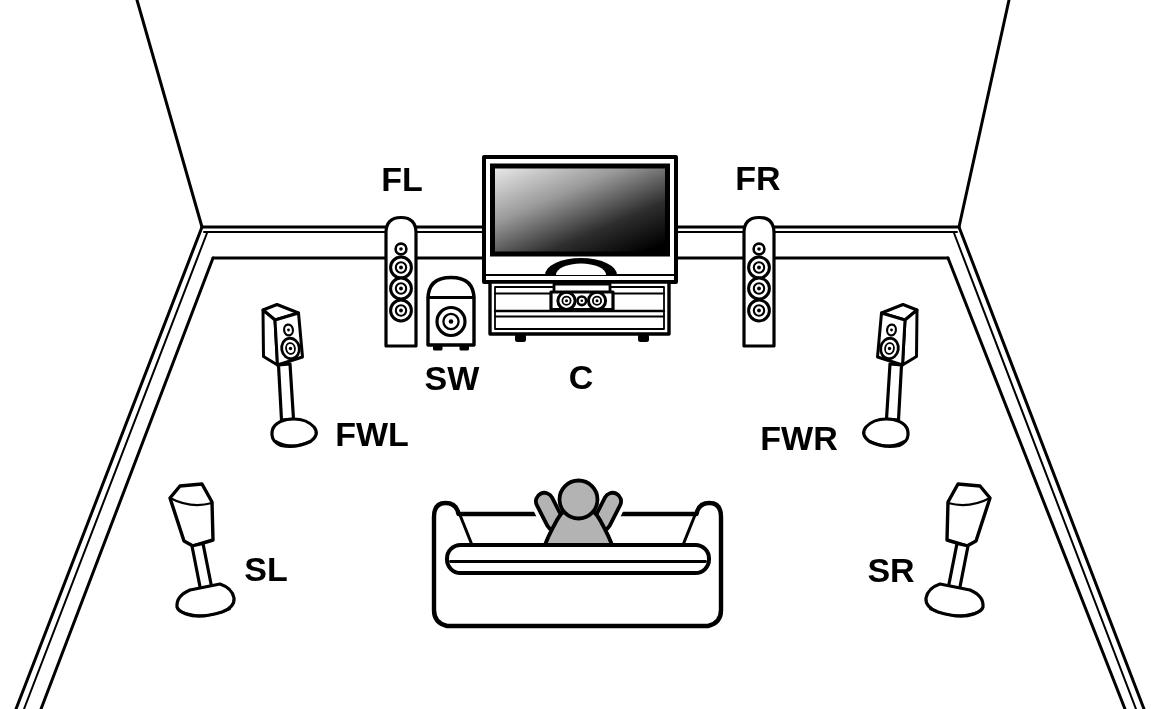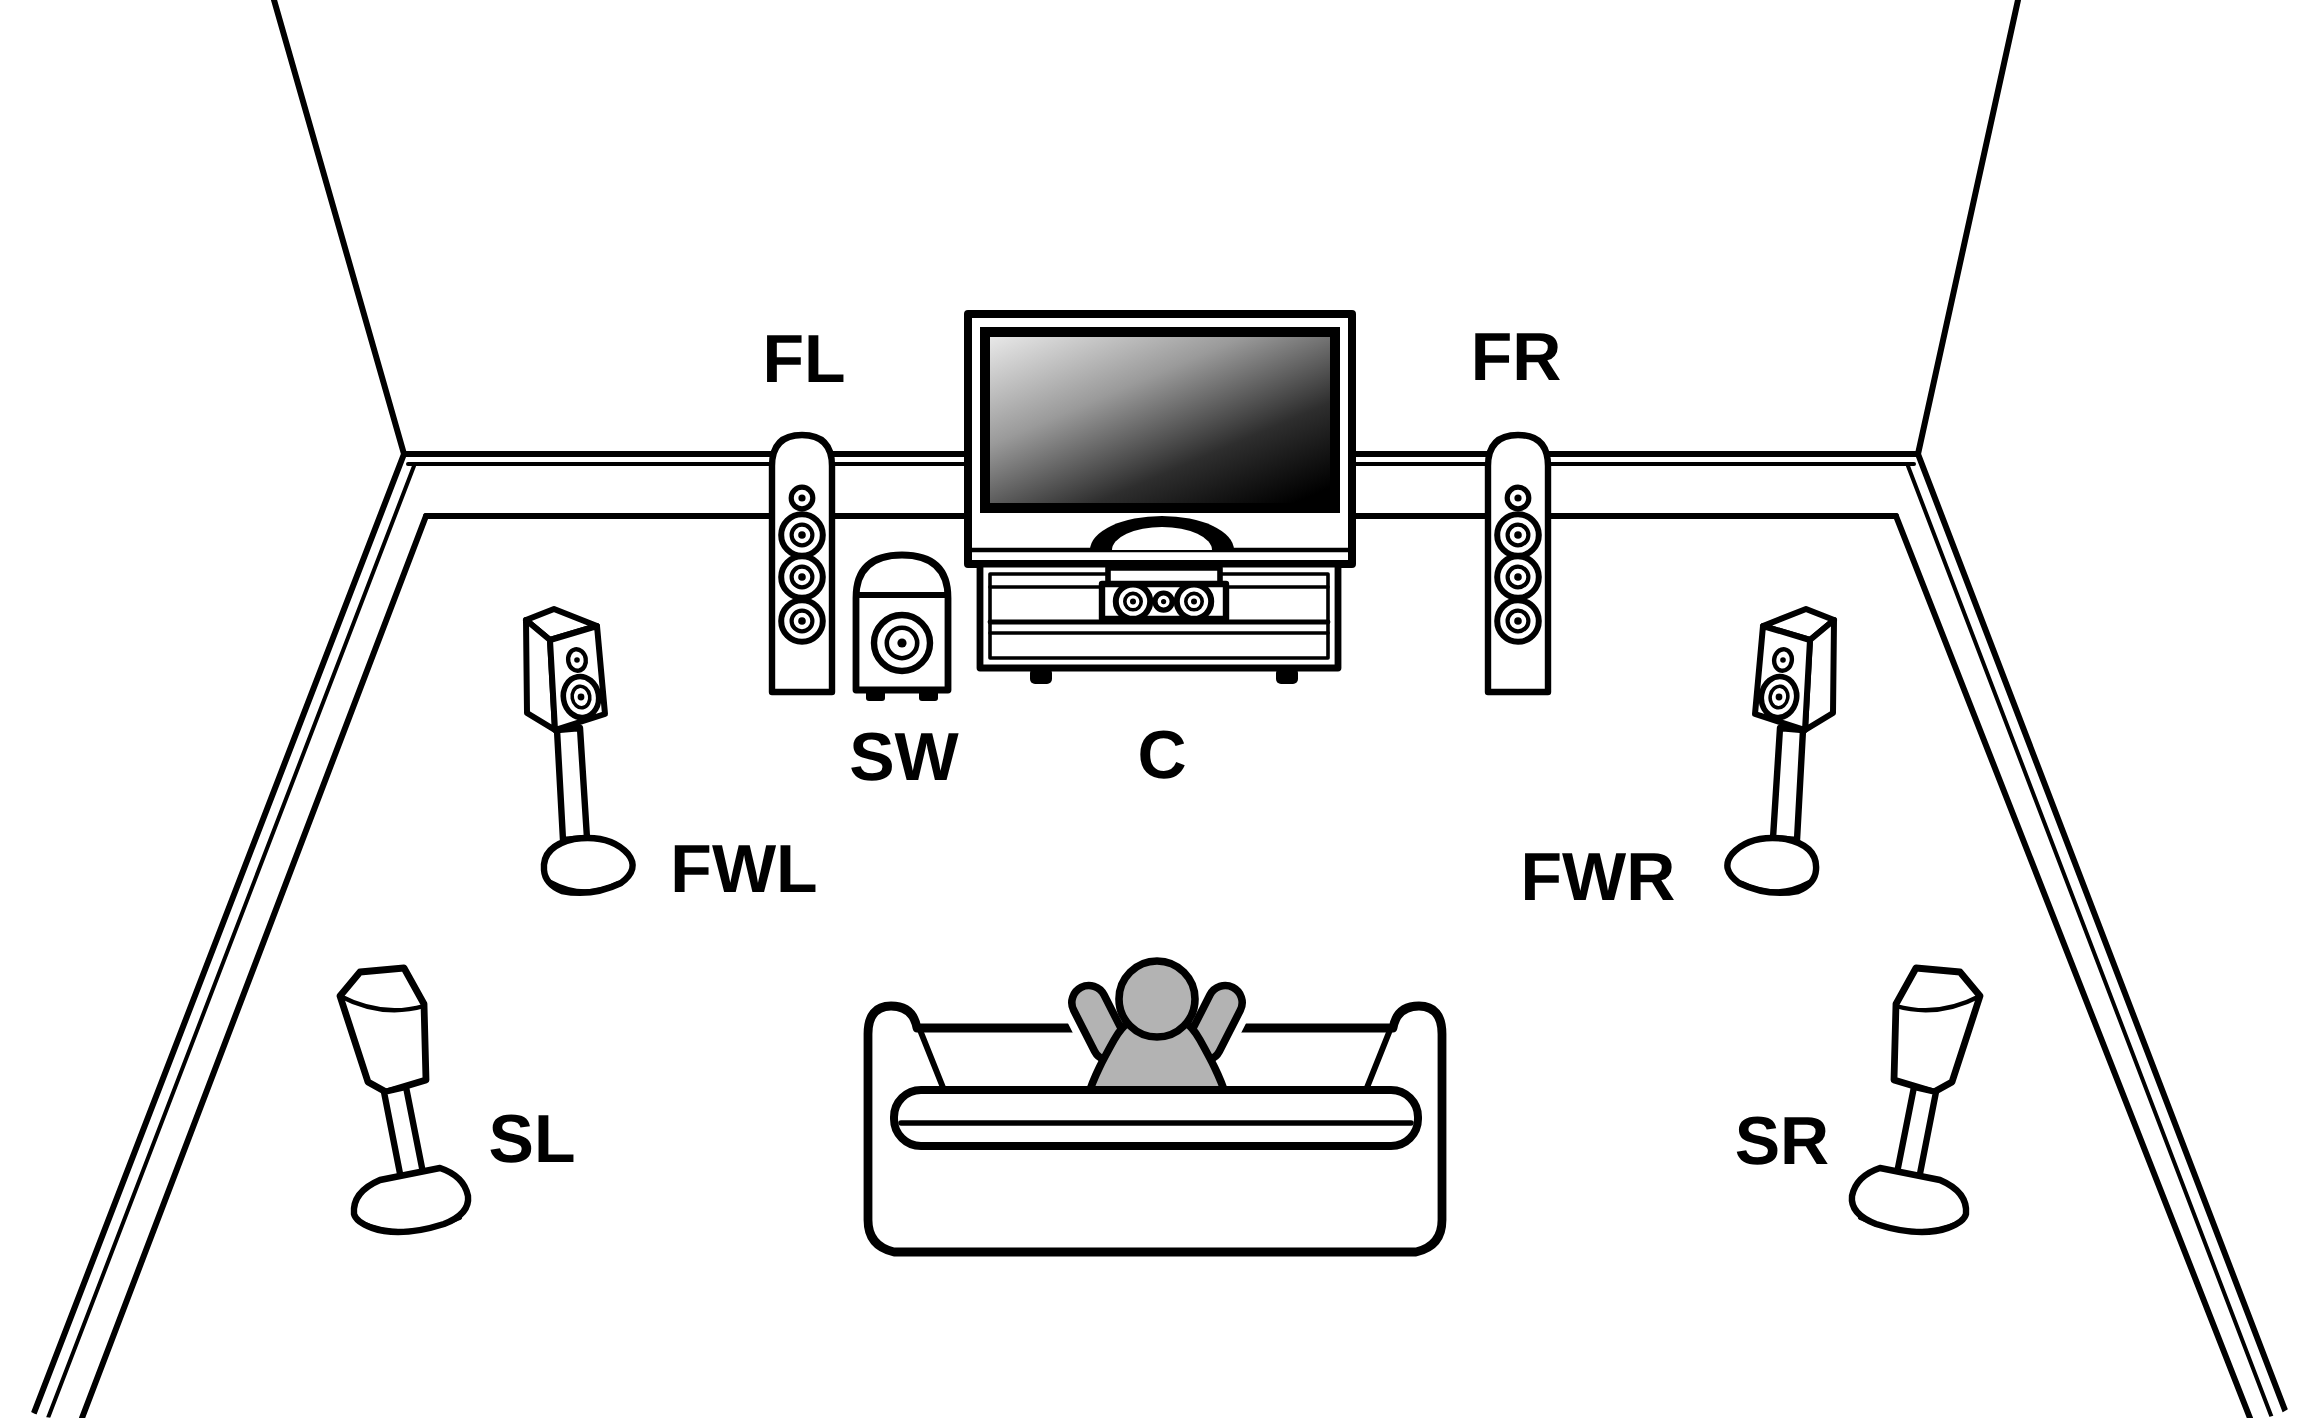--- a/index.html
+++ b/index.html
@@ -1,16 +1,16 @@
 <!DOCTYPE html>
 <html style="--outline: #000000; --background: #ffffff; --listener-fill: #b3b3b3; --screen-gradient-start: #ededed; --screen-gradient-mid1: #9a9a9a; --screen-gradient-mid2: #2e2e2e; --screen-gradient-end: #000000;"><head>
 <meta charset="utf-8">
 <style>
   html,body{margin:0;padding:0;background:var(--background,#fff);}
-  .stage{width:1157px;height:709px;position:relative;background:var(--background,#fff);overflow:hidden;border-radius:28px;}
+  .stage{width:1157px;height:709px;position:relative;background:var(--background,#fff);overflow:hidden;}
   svg{display:block;}
   .ln{fill:none;stroke:var(--outline,#000);stroke-linecap:round;stroke-linejoin:round;}
   .wh{fill:var(--background,#fff);stroke:var(--outline,#000);stroke-linecap:round;stroke-linejoin:round;}
   .bk{fill:var(--outline,#000);stroke:none;}
   .whf{fill:var(--background,#fff);stroke:none;}
   .gy{fill:var(--listener-fill,#b3b3b3);stroke:var(--outline,#000);stroke-linejoin:round;}
   .halo{fill:var(--background,#fff);stroke:var(--background,#fff);stroke-linejoin:round;}
   .scr{stroke:var(--outline,#000);}
   text.lbl{font-family:"Liberation Sans","DejaVu Sans",sans-serif;font-weight:700;font-size:34px;
            fill:var(--outline,#000);text-anchor:middle;}

